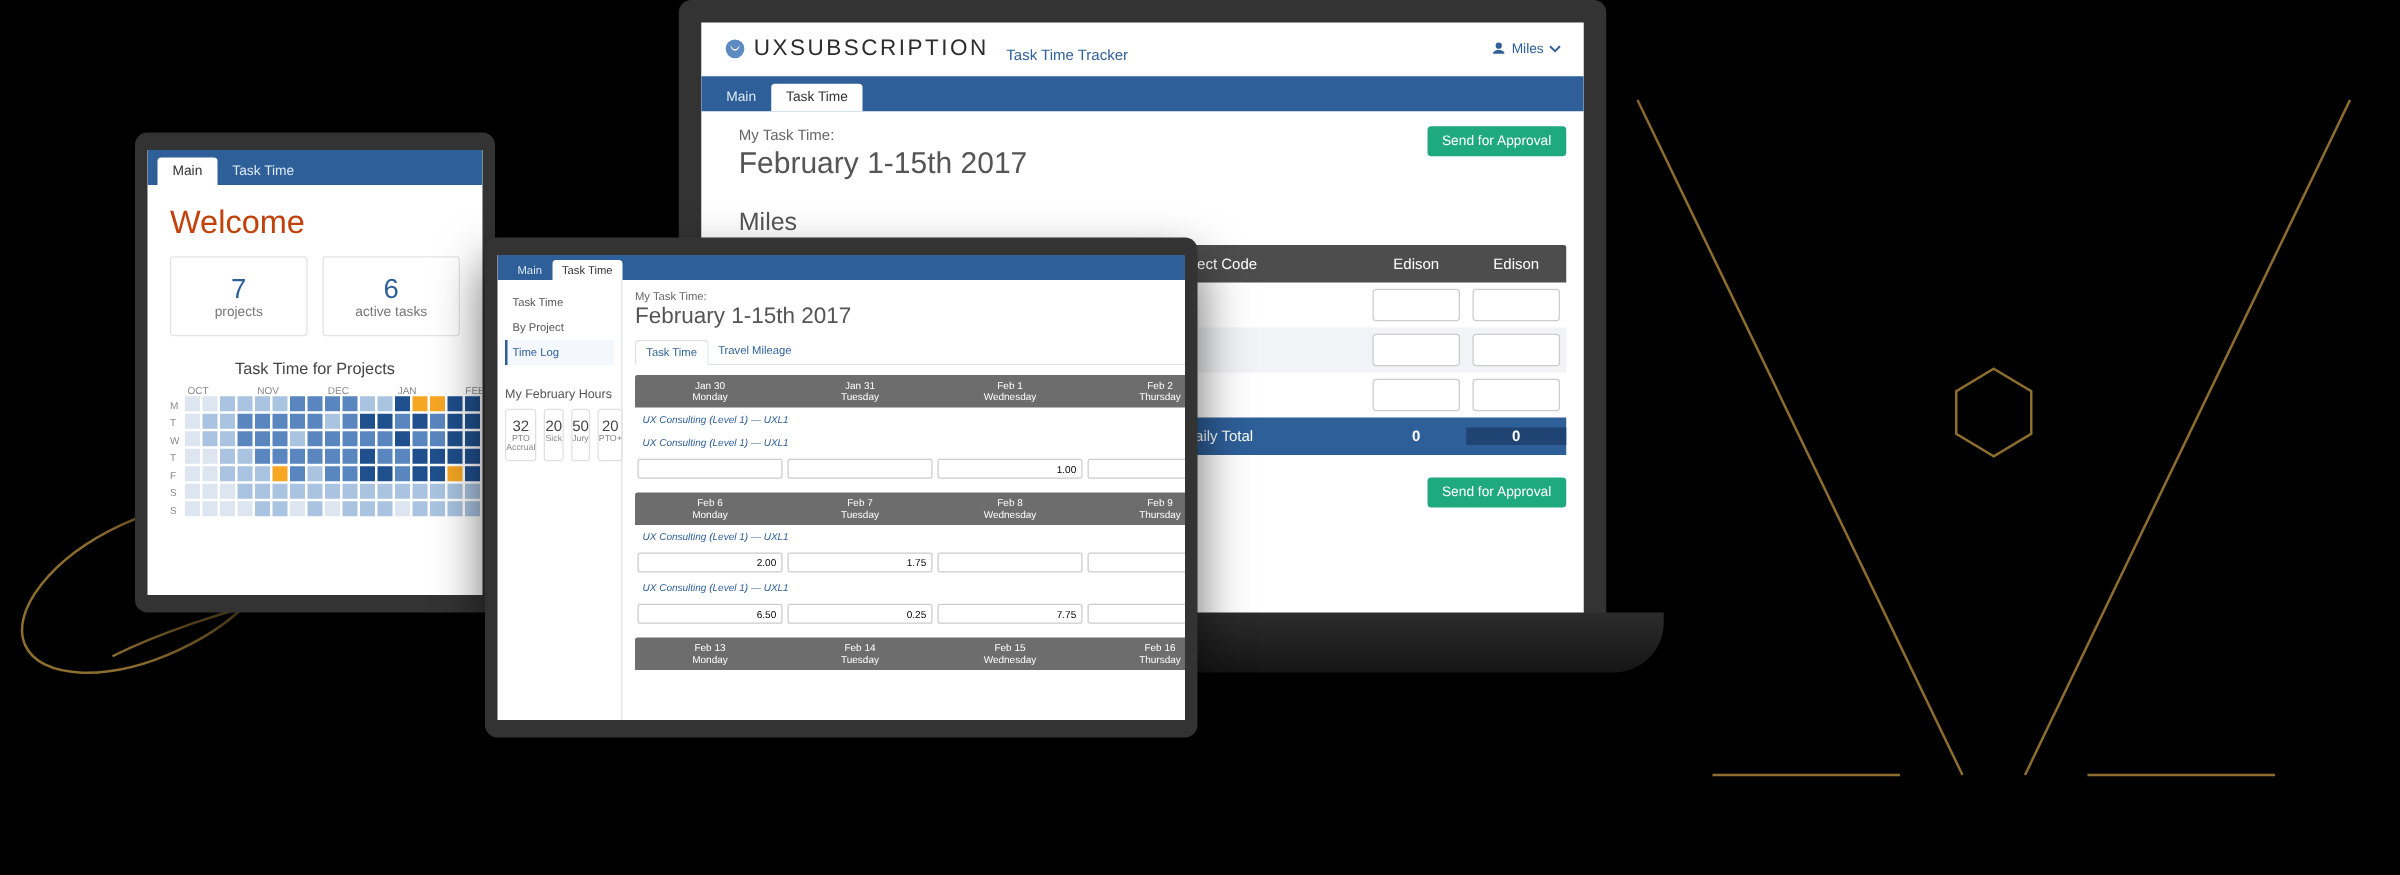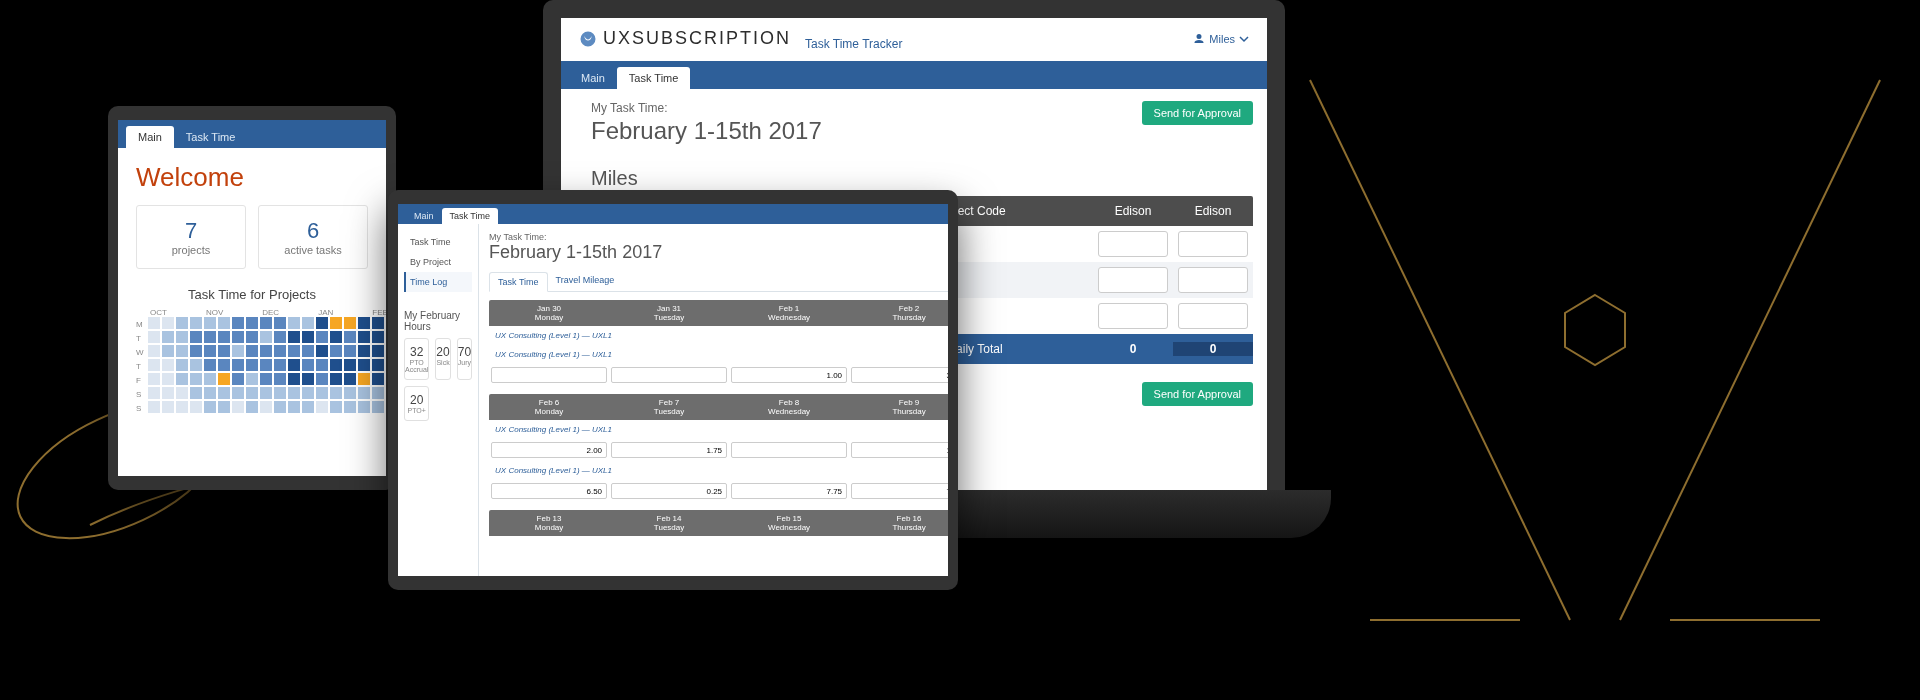--- a/index.html
+++ b/index.html
@@ -114,21 +114,21 @@
   .heatgrid{ display:flex; flex-direction:column; gap:2px;}
   .heatrow{ display:flex; gap:2px;}
   .sq{ width:12px; height:12px; background:#dce5f0;}
 
   
   .mid-top{ display:flex; height:100%;}
   .mid-left{ width:100px; border-right:1px solid #dbe2e8; font-size:9px; color:#555; padding:8px 6px;}
   .sidenav div{ padding:5px 4px; cursor:pointer; border-left:2px solid transparent;}
   .sidenav .sel{ color:#2e5f99; border-left-color:#2e5f99; background:#f4f7fb;}
   .bh-title{ font-size:10px; color:#555; margin:18px 0 6px;}
-  .bh-grid{ display:grid; grid-template-columns:1fr 1fr 1fr; gap:6px;}
+  .bh-grid{ display:grid; grid-template-columns:1fr 1fr 1fr 1fr; gap:6px;}
   .bh-card{ border:1px solid #e0e0e0; border-radius:3px; text-align:center; padding:6px 0;}
   .bh-card .v{ font-size:12px; color:#444;}
   .bh-card .l{ font-size:7px; color:#888;}
 
   .mid-right{ flex:1; padding:8px 12px 0 10px; font-size:9px;}
   .mid-right h4{ font-weight:400; font-size:9px; color:#666;}
   .mid-right h1{ font-weight:400; font-size:18px; color:#555;}
   .subtabs{ display:flex; margin-top:8px; border-bottom:1px solid #dbe2e8;}
   .subtabs span{ padding:4px 8px; font-size:9px; color:#2e5f99; cursor:pointer;}
   .subtabs span.act{ border:1px solid #dbe2e8; border-bottom:1px solid #fff; border-radius:3px 3px 0 0; position:relative; top:1px; background:#fff;}
@@ -467,21 +467,21 @@
         <div class="bh-grid" id="bh-grid">
             <div class="bh-card">
               <div class="v">32</div>
               <div class="l">PTO Accrual</div>
             </div>
             <div class="bh-card">
               <div class="v">20</div>
               <div class="l">Sick</div>
             </div>
             <div class="bh-card">
-              <div class="v">70</div>
+              <div class="v">50</div>
               <div class="l">Jury</div>
             </div>
             <div class="bh-card">
               <div class="v">20</div>
               <div class="l">PTO+</div>
             </div>
           </div>
       </div>
 
       <div class="mid-right midsection">

